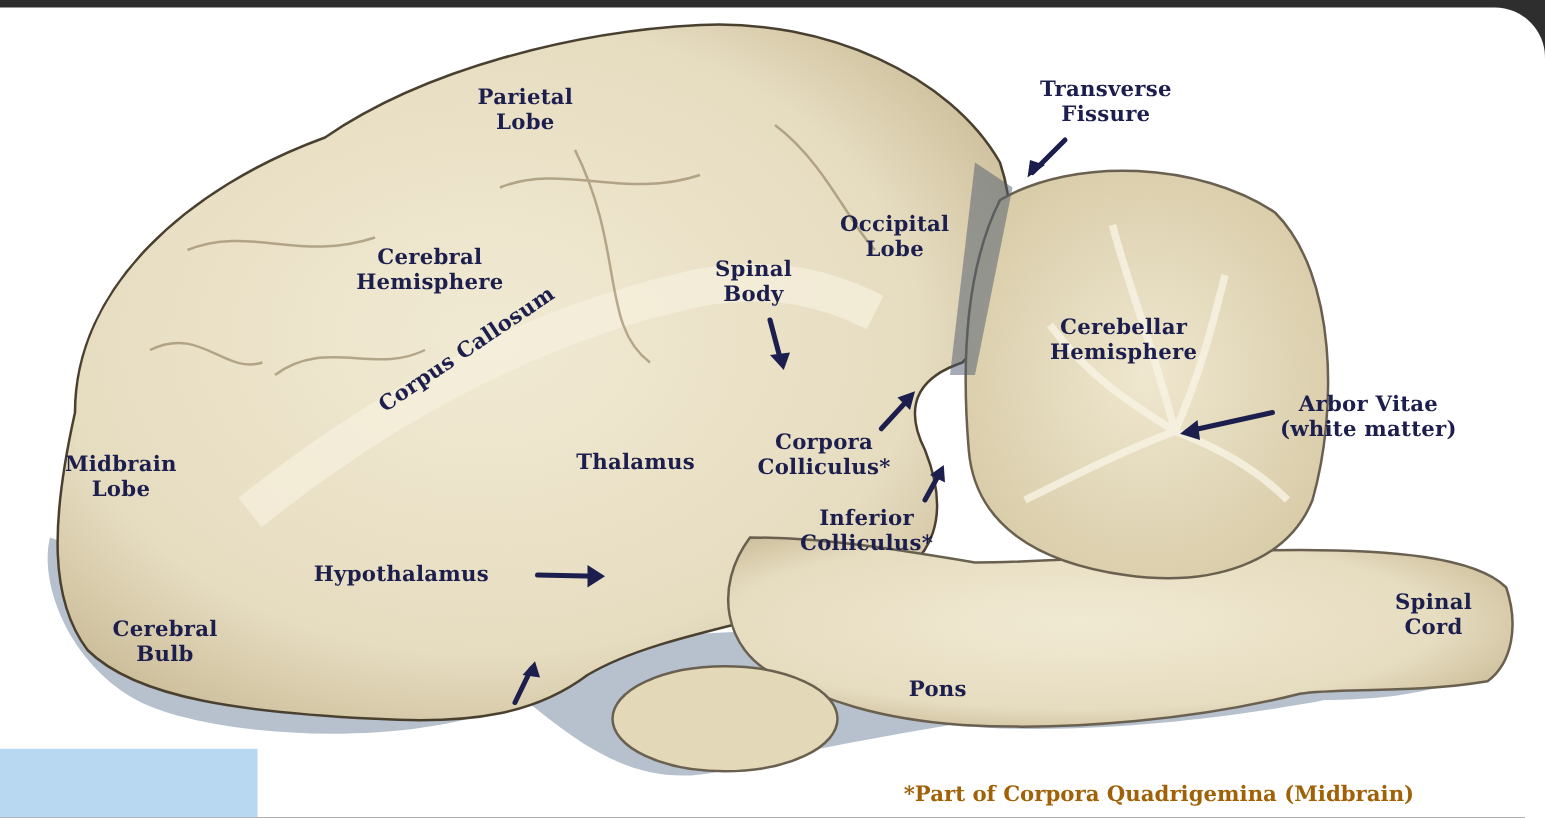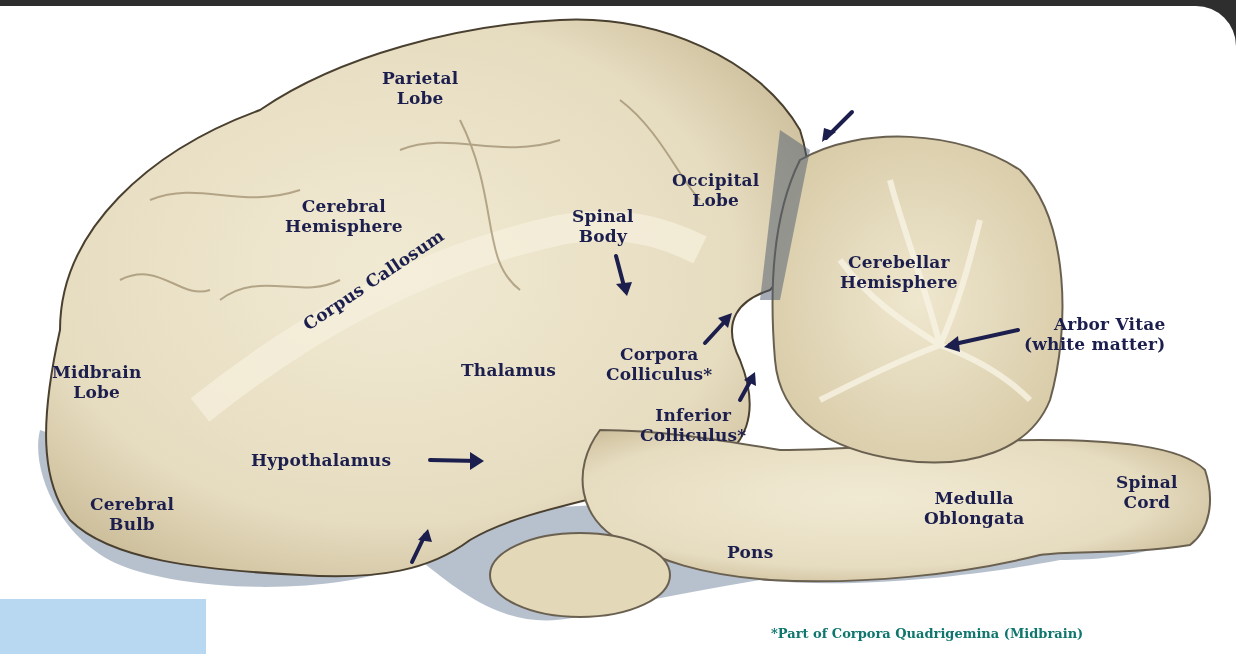--- a/index.html
+++ b/index.html
@@ -2,21 +2,21 @@
 <html><head>
 <meta charset="utf-8">
 <style>
   html, body { margin:0; padding:0; }
   body { width:1236px; height:654px; position:relative; overflow:hidden; background:#2e2e2e; font-family:"DejaVu Serif", serif; }
   .frame { position:absolute; left:0; top:6px; width:1236px; height:648px; background:#ffffff; border-top-right-radius:40px; overflow:hidden; }
   .brain { position:absolute; left:0; top:-6px; width:1236px; height:654px; }
   .lbl { position:absolute; color:#1c1f4d; font-weight:bold; font-size:17px; line-height:20px; text-align:center; white-space:nowrap; letter-spacing:0.2px; }
   .arrow { position:absolute; }
   .bluebox { position:absolute; left:0; top:593px; width:206px; height:55px; background:#b8d8f1; }
-  .footnote { position:absolute; left:723px; top:620px; font-size:13px; font-weight:bold; color:#0f766e; white-space:nowrap;margin-left:48px; }
+  .footnote { position:absolute; left:723px; top:620px; font-size:17px; font-weight:bold; color:#a16207; white-space:nowrap; }
 </style>
 </head>
 <body>
 
 <div class="frame">
   <svg class="brain" viewBox="0 0 1236 654" xmlns="http://www.w3.org/2000/svg">
     <defs>
       <radialGradient id="tis" cx="45%" cy="45%" r="65%">
         <stop offset="0%" stop-color="#f1ead3"></stop>
         <stop offset="70%" stop-color="#e6dcc0"></stop>
@@ -78,37 +78,41 @@
       <polygon points="944,347 958,336 960,352"></polygon>
       <polygon points="484,461 470,452 470,470"></polygon>
       <polygon points="428,529 418,540 432,542"></polygon>
     </g>
   </svg>
 
   <div class="lbl" style="left:382px;top:62px">
     <div>Parietal</div>
     <div>Lobe</div>
   </div>
+  <div class="lbl" style="left:832px;top:56px">
+    <div>Transverse</div>
+    <div>Fissure</div>
+  </div>
   <div class="lbl" style="left:285px;top:190px">
     <div>Cerebral</div>
     <div>Hemisphere</div>
   </div>
   <div class="lbl" style="left:672px;top:164px">
     <div>Occipital</div>
     <div>Lobe</div>
   </div>
   <div class="lbl" style="left:572px;top:200px">
     <div>Spinal</div>
     <div>Body</div>
   </div>
   <div class="lbl" style="left:840px;top:246px">
     <div>Cerebellar</div>
     <div>Hemisphere</div>
   </div>
-  <div class="lbl" style="left:1024px;top:308px;text-align:right">
+  <div class="lbl" style="left:1024px;top:308px;text-align:center">
     <div>Arbor Vitae</div>
     <div>(white matter)</div>
   </div>
   <div class="lbl" style="left:305px;top:310px;transform:rotate(-34deg);transform-origin:left center">Corpus Callosum</div>
   <div class="lbl" style="left:52px;top:356px">
     <div>Midbrain</div>
     <div>Lobe</div>
   </div>
   <div class="lbl" style="left:461px;top:354px">Thalamus</div>
   <div class="lbl" style="left:606px;top:338px">
@@ -117,24 +121,20 @@
   </div>
   <div class="lbl" style="left:640px;top:399px">
     <div>Inferior</div>
     <div>Colliculus*</div>
   </div>
   <div class="lbl" style="left:251px;top:444px">Hypothalamus</div>
   <div class="lbl" style="left:90px;top:488px">
     <div>Cerebral</div>
     <div>Bulb</div>
   </div>
-  <div class="lbl" style="left:924px;top:482px">
-    <div>Medulla</div>
-    <div>Oblongata</div>
-  </div>
   <div class="lbl" style="left:1116px;top:466px">
     <div>Spinal</div>
     <div>Cord</div>
   </div>
   <div class="lbl" style="left:727px;top:536px">Pons</div>
 
   <div class="footnote">*Part of Corpora Quadrigemina (Midbrain)</div>
   <div class="bluebox"></div>
 </div>
 

